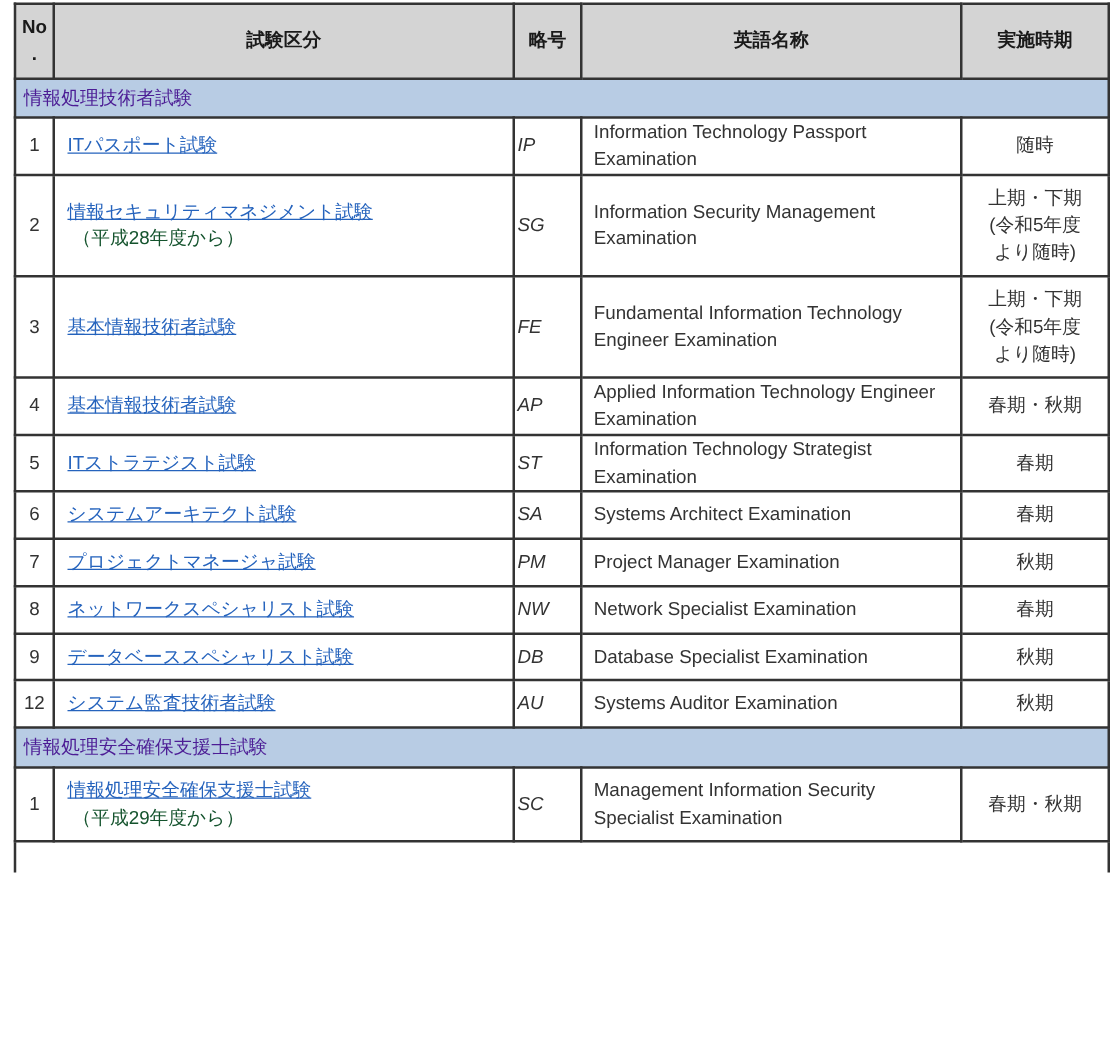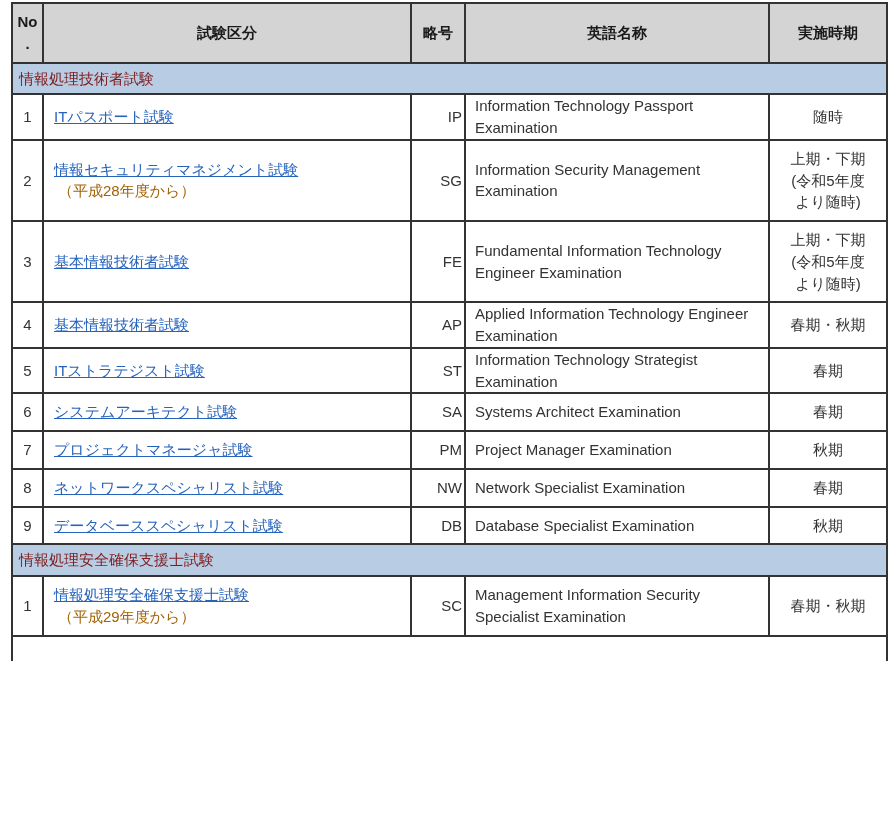--- a/index.html
+++ b/index.html
@@ -32,50 +32,51 @@
     background: var(--header_bg, #d4d4d4);
     font-weight: bold;
     color: #1a1a1a;
     text-align: center;
     padding: 7px 4px;
   }
   td.section-cell {
     background: var(--section_bg, #b8cce4);
     padding: 4px 6px;
     text-align: left;
-    color: #7f1d1d;
+    color: #4c1d95;
   }
   td.cell-no {
     text-align: center;
     padding: 7px 2px;
   }
   td.cell-name {
     text-align: left;
     padding: 7px 10px;
   }
   td.cell-abbr {
-    text-align: right;
+    text-align: left;
     padding: 7px 2px;
+    font-style: italic;
   }
   td.cell-english {
     text-align: left;
     padding: 0 9px;
   }
   td.cell-period {
     text-align: center;
     padding: 7px 4px;
     white-space: pre-line;
   }
   td.cell-name a {
     color: var(--link, #2563bd);
     text-decoration: underline;
     margin-top: 12px;
   }
   .note {
-    color: #a16207;
+    color: #14532d;
     padding-left: 4px;
   }
   tr.partial-row td {
     height: 22px;
     background: #ffffff;
     border-bottom: none;
   }
 </style>
 </head>
 <body>
@@ -163,20 +164,27 @@
           <td class="cell-period">春期</td>
         </tr>
         <tr>
           <td class="cell-no">9</td>
           <td class="cell-name"><a href="#">データベーススペシャリスト試験</a></td>
           <td class="cell-abbr">DB</td>
           <td class="cell-english">Database Specialist Examination</td>
           <td class="cell-period">秋期</td>
         </tr>
         <tr>
+          <td class="cell-no">12</td>
+          <td class="cell-name"><a href="#">システム監査技術者試験</a></td>
+          <td class="cell-abbr">AU</td>
+          <td class="cell-english">Systems Auditor Examination</td>
+          <td class="cell-period">秋期</td>
+        </tr>
+        <tr>
           <td class="section-cell" colspan="5">情報処理安全確保支援士試験</td>
         </tr>
         <tr>
           <td class="cell-no">1</td>
           <td class="cell-name"><a href="#">情報処理安全確保支援士試験</a><div class="note">（平成29年度から）</div></td>
           <td class="cell-abbr">SC</td>
           <td class="cell-english">Management Information Security Specialist Examination</td>
           <td class="cell-period">春期・秋期</td>
         </tr>
         <tr class="partial-row">

